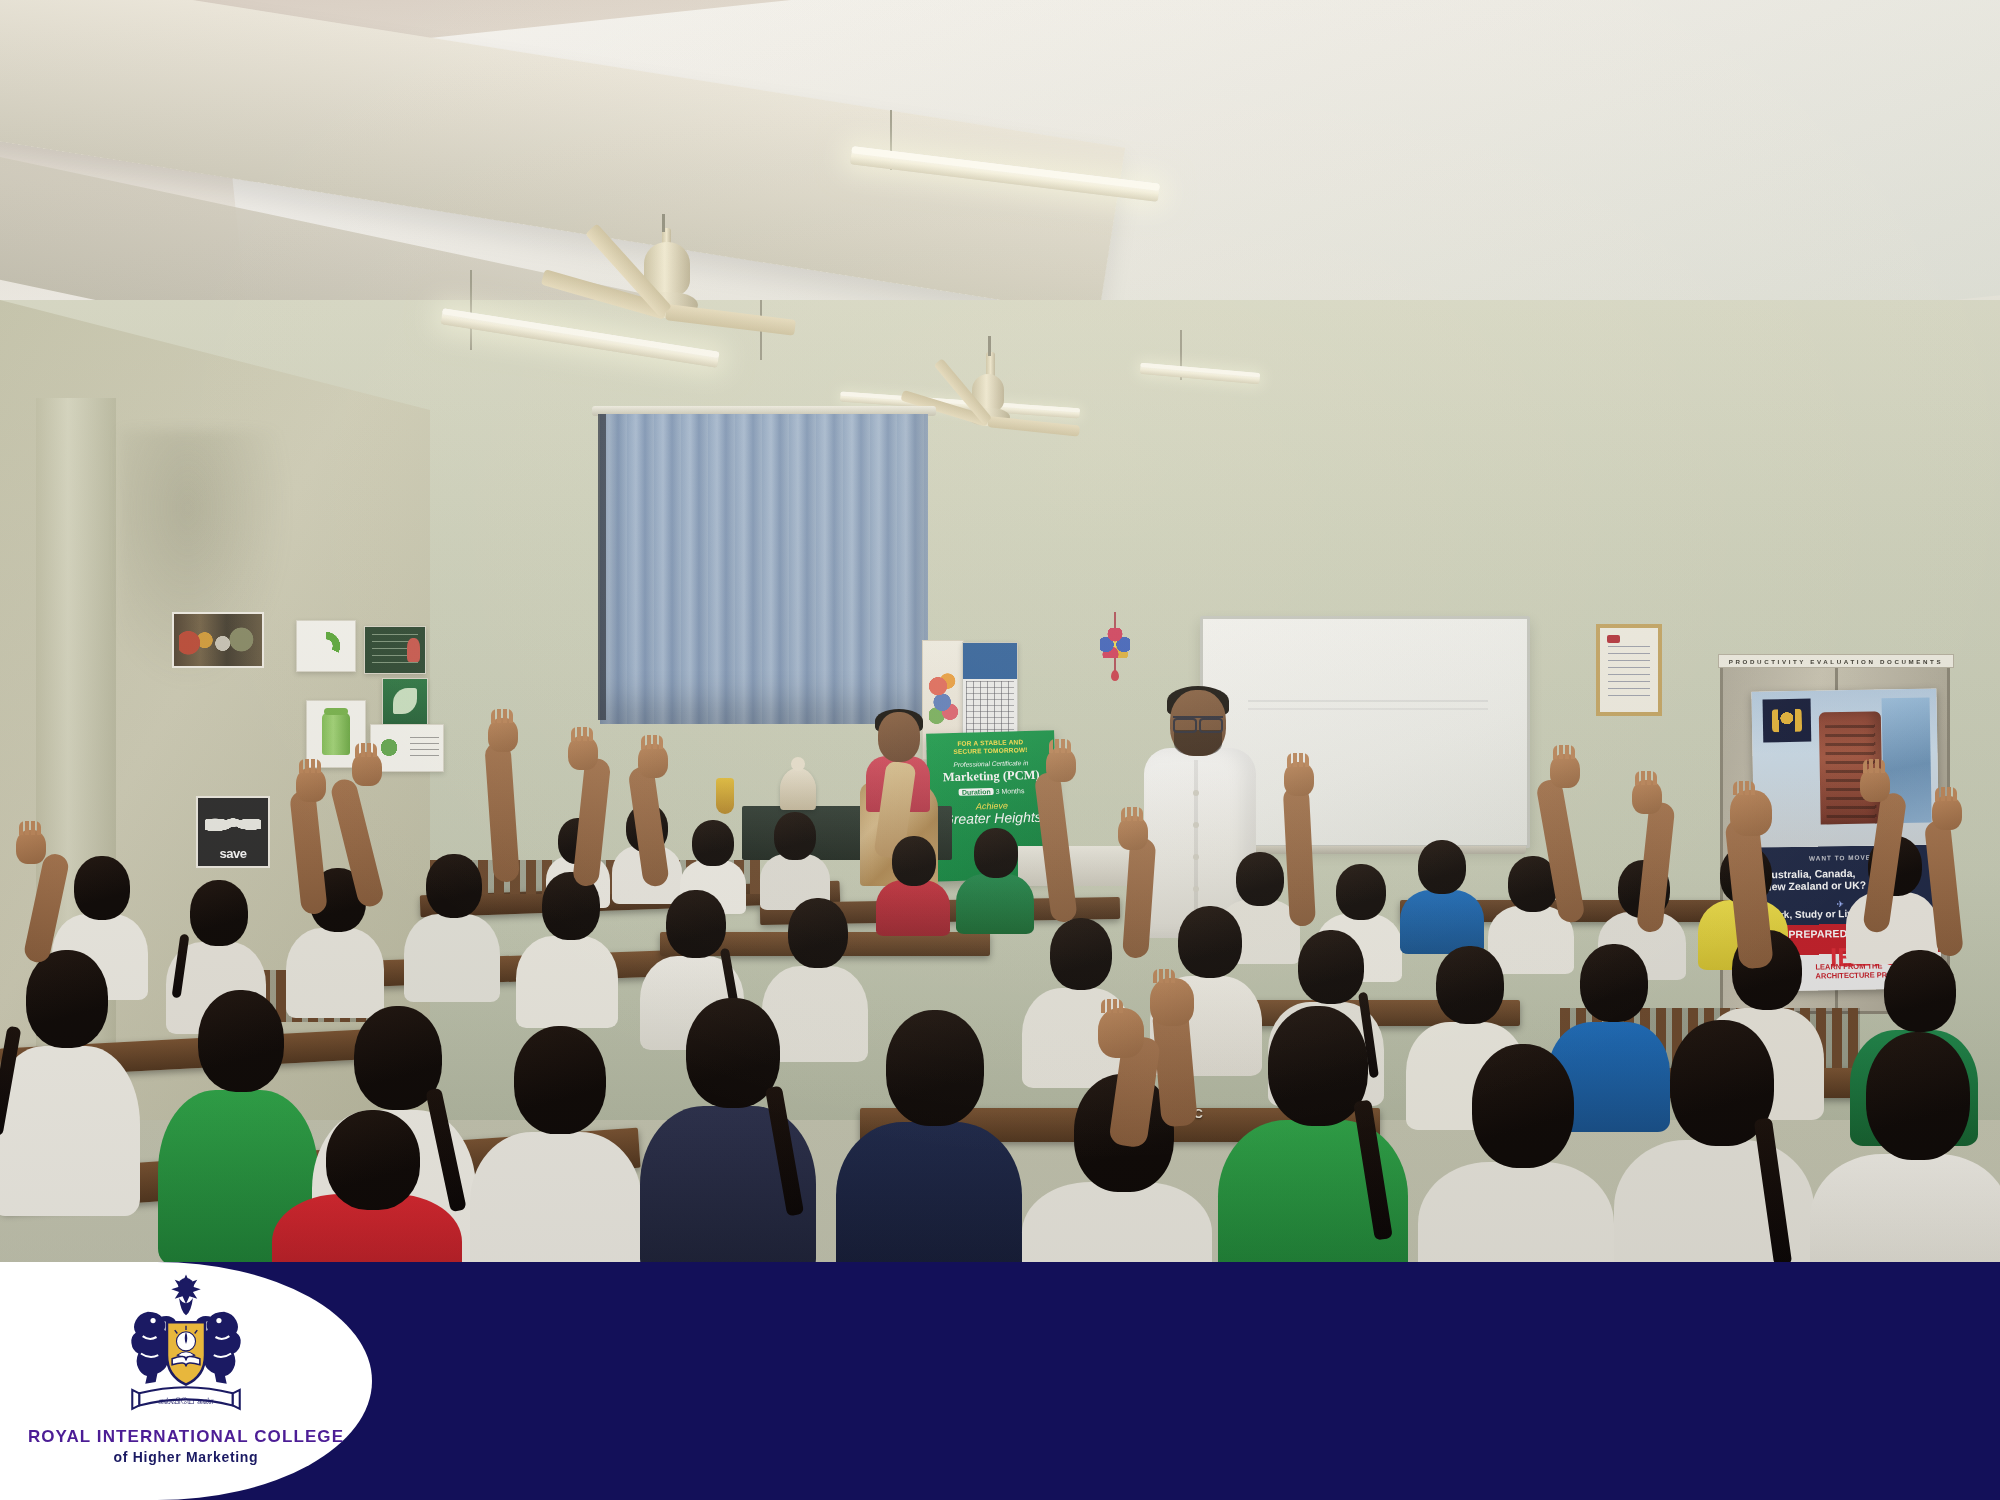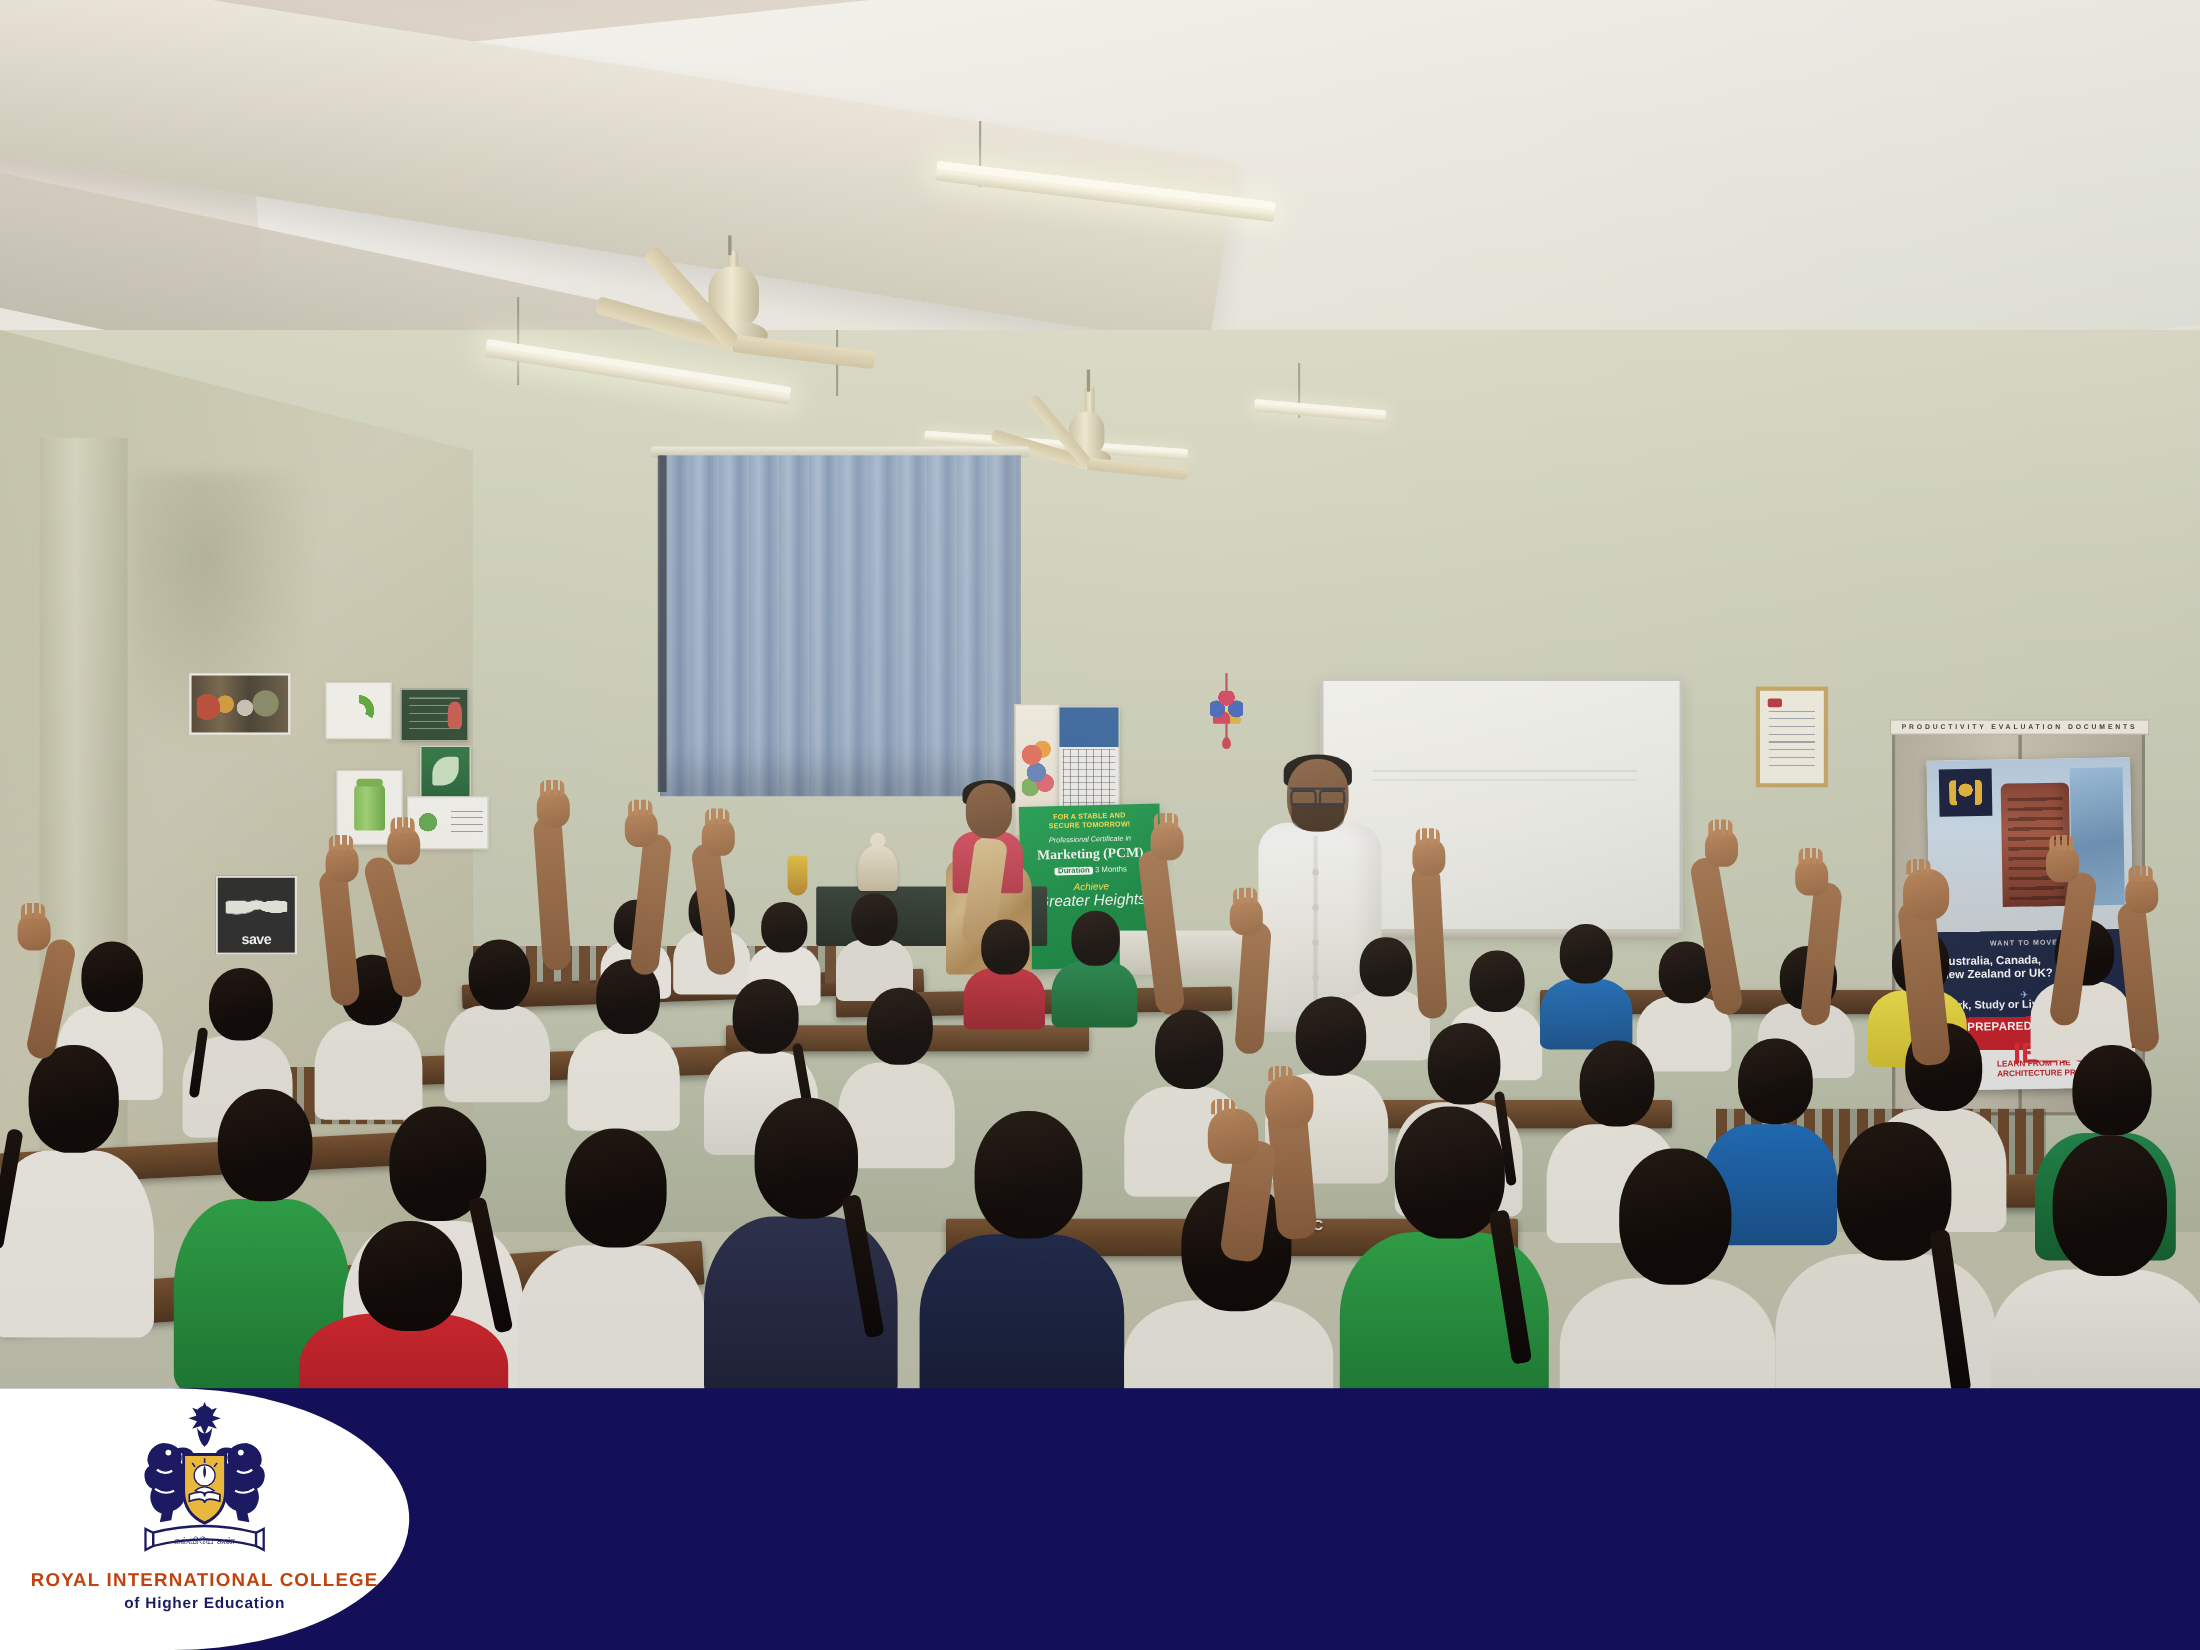--- a/index.html
+++ b/index.html
@@ -395,21 +395,21 @@
   #logo-panel {
     position:absolute; left:0; top:0; width:372px; height:238px;
     background:#ffffff;
     border-radius:0 215px 215px 0 / 0 119px 119px 0;
     display:flex; flex-direction:column; align-items:center; justify-content:flex-start;
     padding-top:10px;
   }
   #crest { width:176px; height:156px; position:relative; }
   #crest svg { width:100%; height:100%; display:block; }
   .logo-name {
-    color:#c2410c; font-weight:bold; letter-spacing:1.1px;
+    color:#4c1d95; font-weight:bold; letter-spacing:1.1px;
     font-size:17px; line-height:1.05; text-align:right;
   }
   .logo-sub {
     color:#1b1a63; font-weight:bold; letter-spacing:.7px;
     font-size:14px; text-align:center; margin-top:3px;
   }
   #footer-text {
     position:absolute; left:390px; top:0; right:0; height:238px;
     display:flex; flex-direction:column; align-items:center; justify-content:center;
     gap:16px; padding-right:80px;
@@ -878,17 +878,17 @@
 
           <g fill="#fff" stroke="#1b1a63" stroke-width="2.4">
             <path d="M46 140 q54 -14 108 0 l0 14 q-54 -14 -108 0 Z"></path>
             <path d="M46 140 l-8 -4 l0 22 l8 -4 Z"></path>
             <path d="M154 140 l8 -4 l0 22 l-8 -4 Z"></path>
           </g>
           <text x="100" y="152" text-anchor="middle" font-family="DejaVu Sans, sans-serif" font-size="10" fill="#1b1a63" id="crest-motto">கல்வியே கண்</text>
         </svg>
       </div>
       <div class="logo-name">ROYAL INTERNATIONAL COLLEGE</div>
-      <div class="logo-sub">of Higher Education</div>
+      <div class="logo-sub">of Higher Marketing</div>
     </div>
 
   </div>
 </div>
 
 </body></html>

